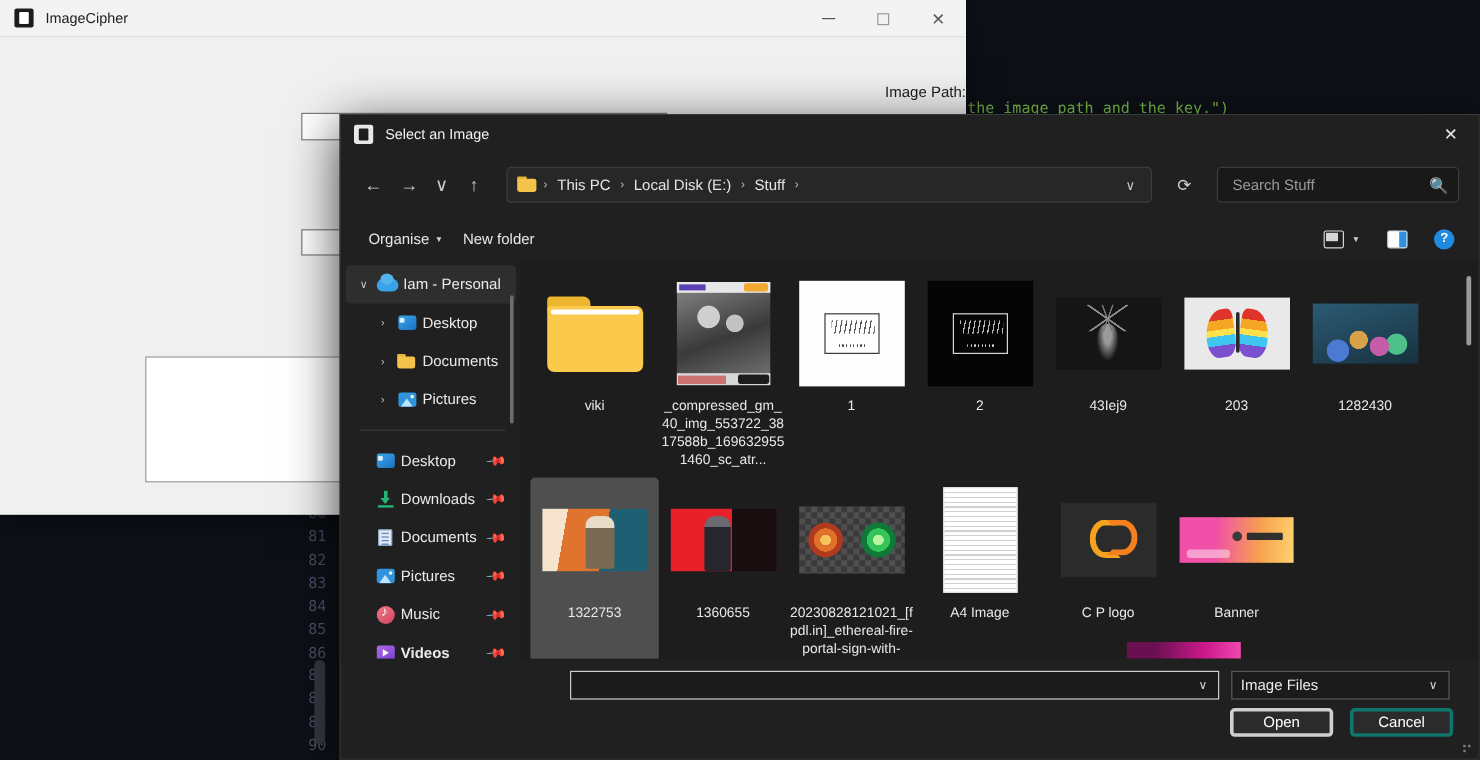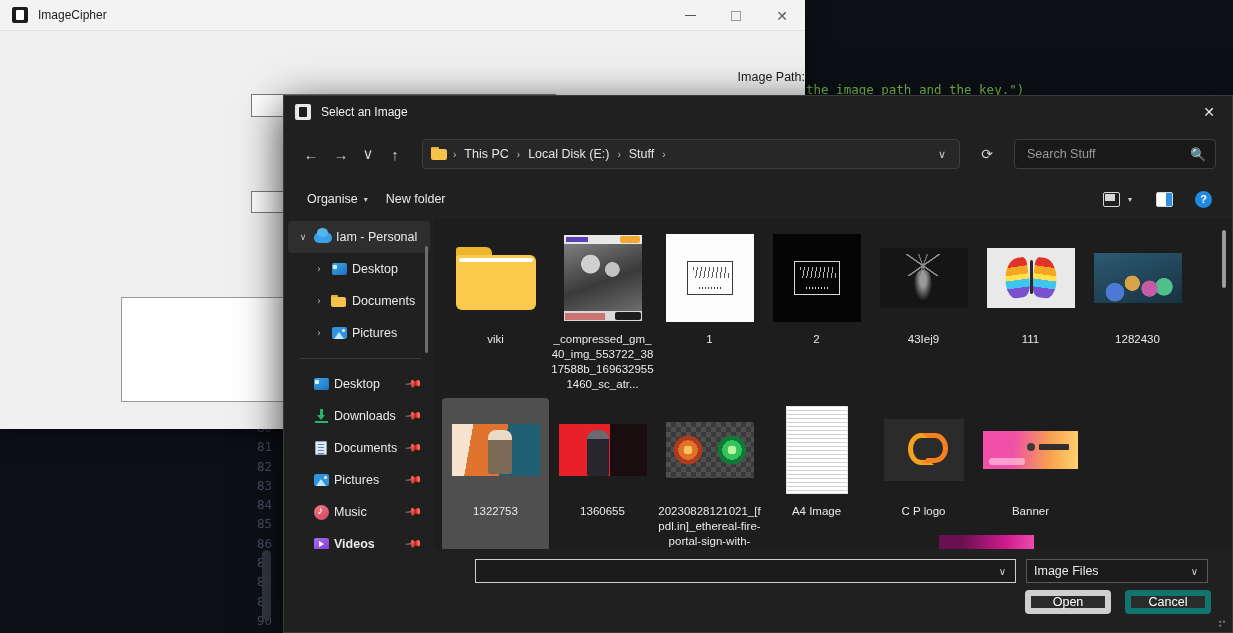--- a/index.html
+++ b/index.html
@@ -799,21 +799,21 @@
   }
   .dlgbtn {
     position: absolute;
     top: 41px;
     height: 24px;
     border-radius: 4px;
     display: flex; align-items: center; justify-content: center;
     font-size: 12.5px;
     color: #ffffff;
     background: #2b2b2b;
-    border: 6px solid #0f766e;
+    border: 3px solid #0f766e;
   }
   #fd-open { left: 741px; width: 86px; border-color: #cfcfcf; }
   #fd-cancel { left: 841px; width: 86px; }
   #fd-resizegrip {
     position: absolute;
     right: 3px; bottom: 2px;
     width: 10px; height: 10px;
     color: #7a7a7a;
     font-size: 8px;
     line-height: 4px;
@@ -1065,21 +1065,21 @@
             <div class="tilelabel">43Iej9</div>
           </div>
           <div class="tile">
             <div class="thumbwrap">
               <div class="thumb art-butterfly">
                 <i></i>
                 <b></b>
                 <s></s>
               </div>
             </div>
-            <div class="tilelabel">111</div>
+            <div class="tilelabel">203</div>
           </div>
           <div class="tile">
             <div class="thumbwrap">
               <div class="thumb art-game"></div>
             </div>
             <div class="tilelabel">1282430</div>
           </div>
           <div class="tile selected">
             <div class="thumbwrap">
               <div class="thumb art-warrior"></div>

